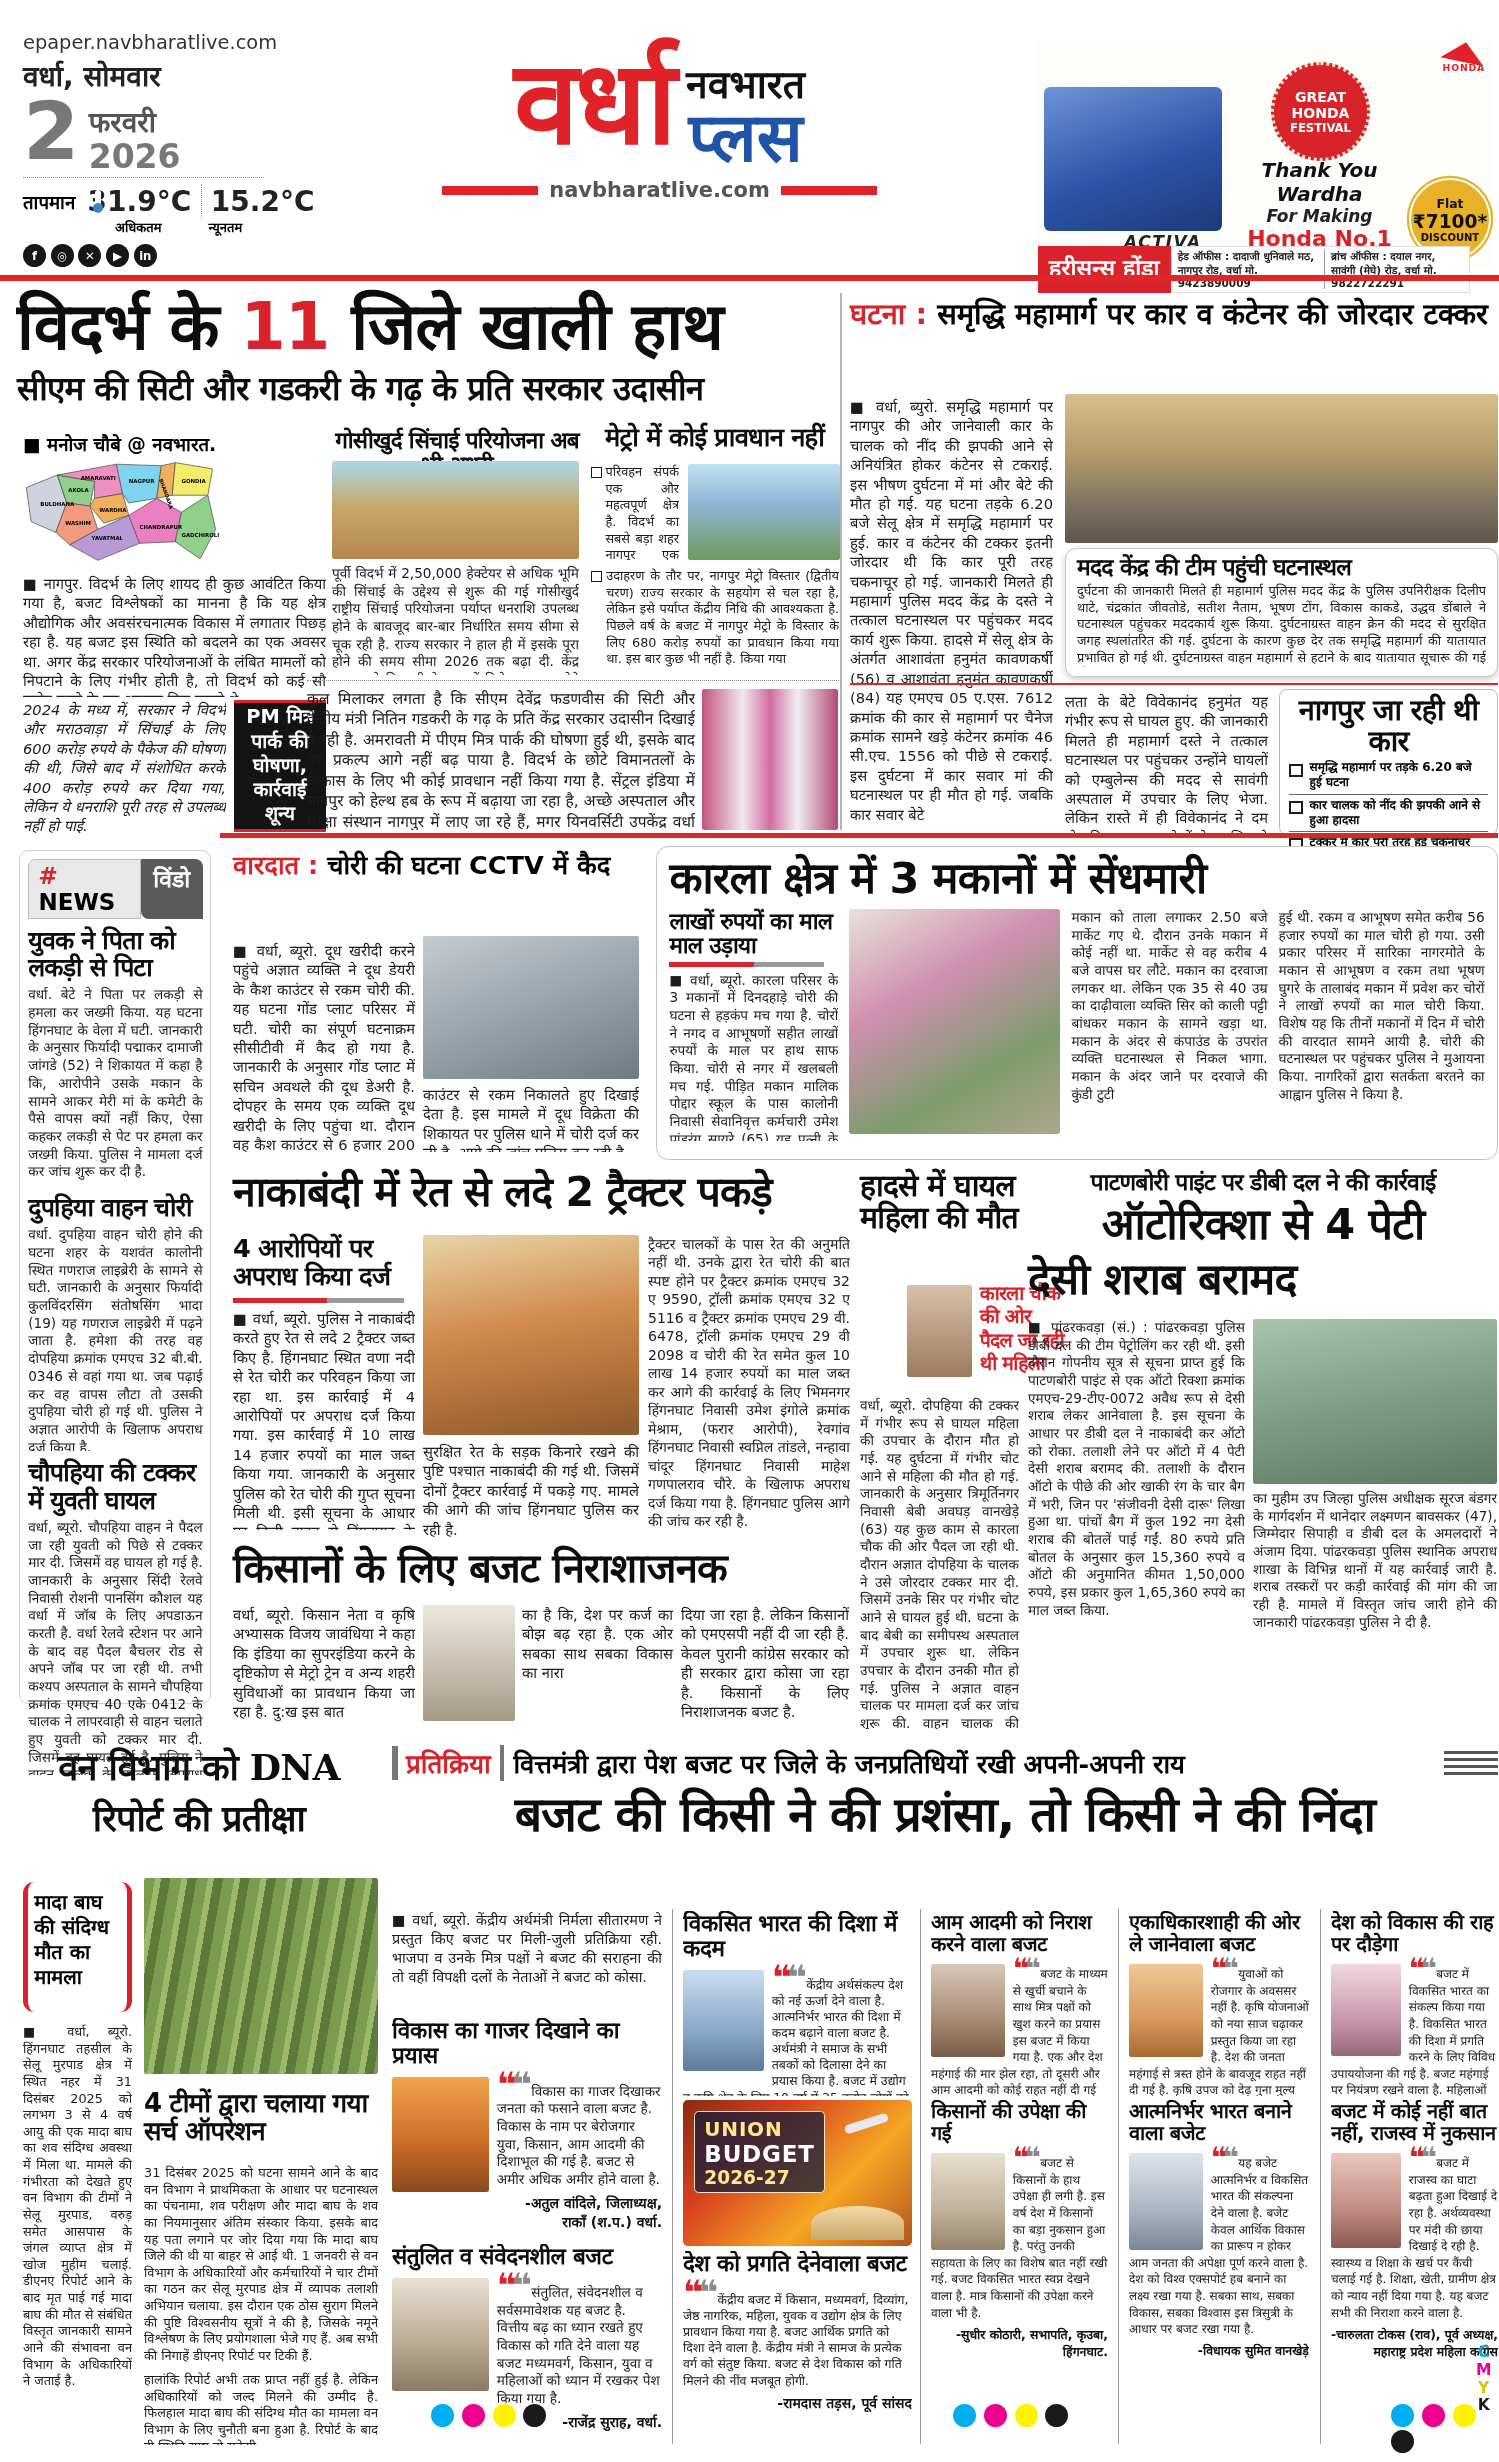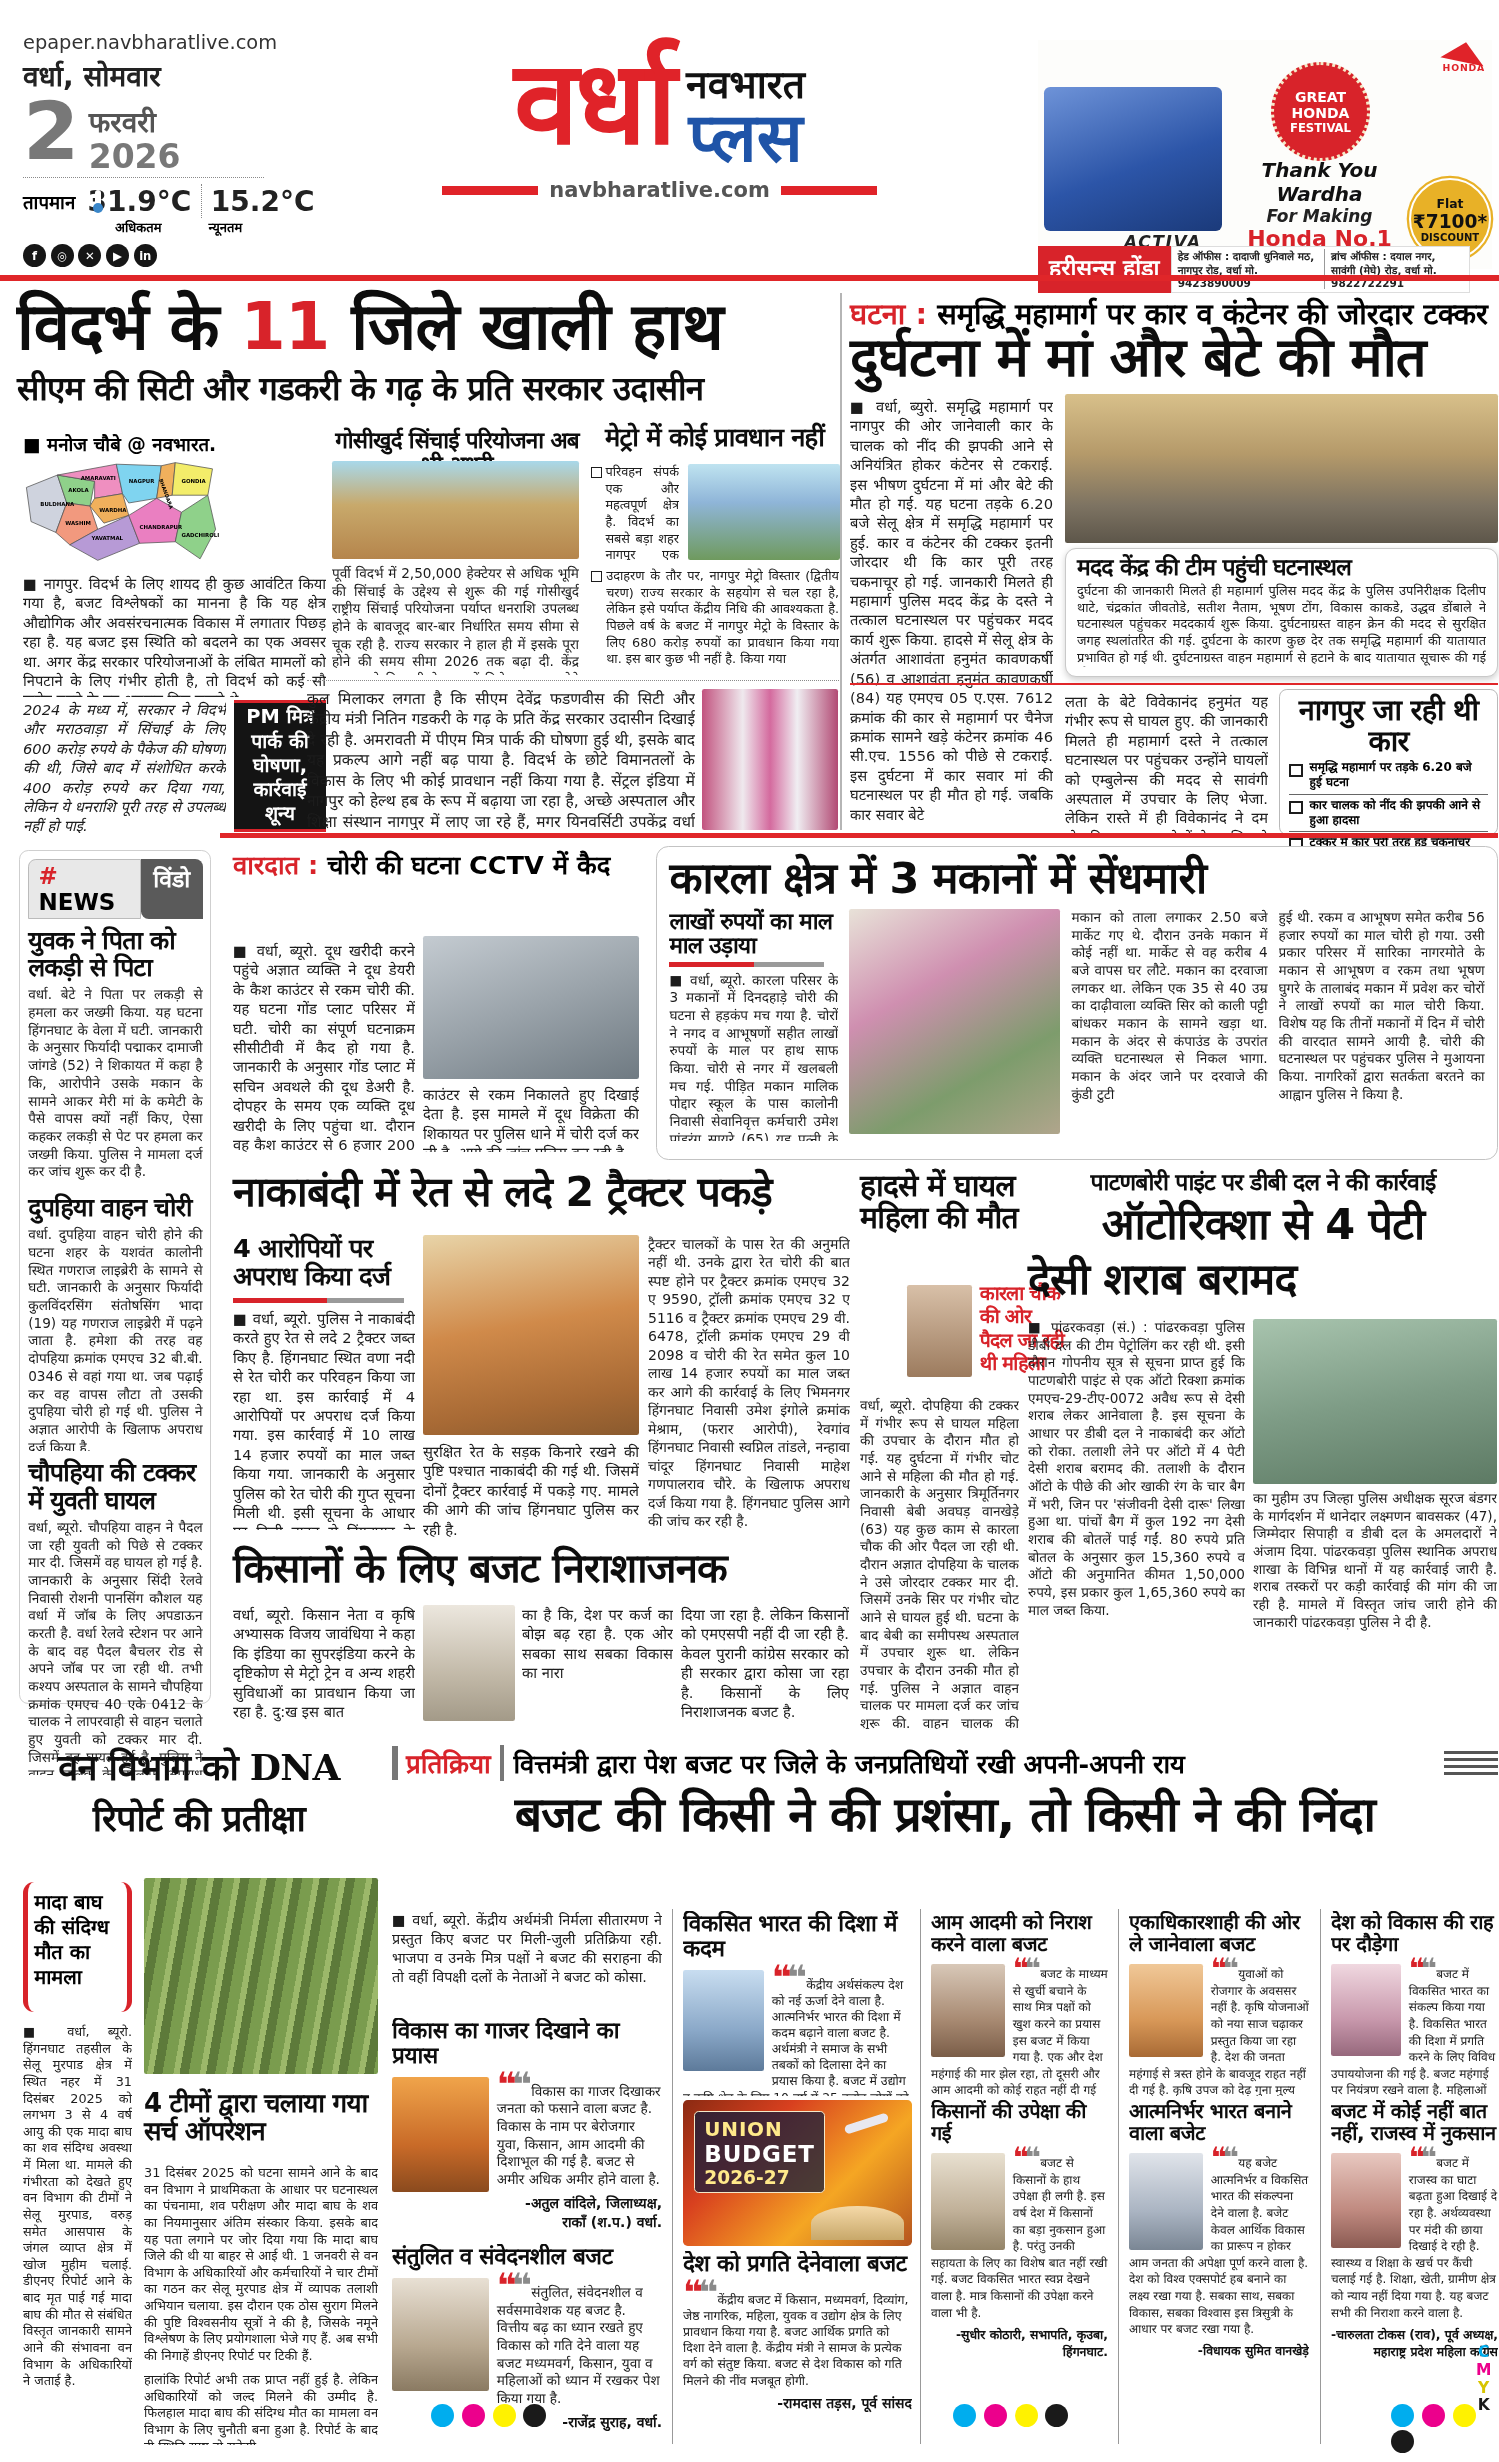--- a/index.html
+++ b/index.html
@@ -164,21 +164,20 @@
 
   <div class="abs dotted-h" style="left:307px;top:680px;width:532px;"></div>
   <div class="abs body-text" style="left:307px;top:689px;width:388px;height:141px;font-size:15.5px;">कुल मिलाकर लगता है कि सीएम देवेंद्र फडणवीस की सिटी और केंद्रीय मंत्री नितिन गडकरी के गढ़ के प्रति केंद्र सरकार उदासीन दिखाई दे रही है. अमरावती में पीएम मित्र पार्क की घोषणा हुई थी, इसके बाद यह प्रकल्प आगे नहीं बढ़ पाया है. विदर्भ के छोटे विमानतलों के विकास के लिए भी कोई प्रावधान नहीं किया गया है. सेंट्रल इंडिया में नागपुर को हेल्थ हब के रूप में बढ़ाया जा रहा है, अच्छे अस्पताल और शिक्षा संस्थान नागपुर में लाए जा रहे हैं, मगर यिनवर्सिटी उपकेंद्र वर्धा के क्षेत्र की जमीनों पर स्थापित की जा रही है.</div>
   <div class="abs photo" style="left:702px;top:689px;width:136px;height:141px;background:linear-gradient(90deg,#c2537f,#efe9ee 30%,#d46a9e 50%,#f0eef2 70%,#b24a74);"></div>
 
   <div class="abs vline" style="left:840px;top:293px;height:537px;"></div>
 
   <div class="abs" style="left:850px;top:293px;width:648px;font-size:29px;font-weight:800;">
     <span class="red">घटना :</span> <span>समृद्धि महामार्ग पर कार व कंटेनर की जोरदार टक्कर</span>
   </div>
-  <div class="abs headline" style="left:850px;top:329px;width:648px;font-size:54px;">दुर्घटना में मां और बेटे की मौत</div>
 
   <div class="abs body-text" style="left:850px;top:397px;width:203px;height:435px;">■ वर्धा, ब्युरो. समृद्धि महामार्ग पर नागपुर की ओर जानेवाली कार के चालक को नींद की झपकी आने से अनियंत्रित होकर कंटेनर से टकराई. इस भीषण दुर्घटना में मां और बेटे की मौत हो गई. यह घटना तड़के 6.20 बजे सेलू क्षेत्र में समृद्धि महामार्ग पर हुई. कार व कंटेनर की टक्कर इतनी जोरदार थी कि कार पूरी तरह चकनाचूर हो गई. जानकारी मिलते ही महामार्ग पुलिस मदद केंद्र के दस्ते ने तत्काल घटनास्थल पर पहुंचकर मदद कार्य शुरू किया. हादसे में सेलू क्षेत्र के अंतर्गत आशावंता हनुमंत कावणकर्षी (56) व आशावंता हनुमंत कावणकर्षी (84) यह एमएच 05 ए.एस. 7612 क्रमांक की कार से महामार्ग पर चैनेज क्रमांक सामने खड़े कंटेनर क्रमांक 46 सी.एच. 1556 को पीछे से टकराई. इस दुर्घटना में कार सवार मां की घटनास्थल पर ही मौत हो गई. जबकि कार सवार बेटे</div>
   <div class="abs photo" style="left:1065px;top:394px;width:433px;height:149px;background:linear-gradient(180deg,#d8c08a 0%,#b59a6a 40%,#7d7362 75%,#5d564a 100%);"></div>
 
   <div class="abs" style="left:1065px;top:548px;width:433px;height:129px;background:#fff;border:0.8px solid #c9c9c9;border-radius:11px;box-shadow:0 2.3px 6.2px rgba(0,0,0,0.18);padding:6.2px 11px;box-sizing:border-box;">
     <div class="headline" style="font-size:23px;">मदद केंद्र की टीम पहुंची घटनास्थल</div>
     <div class="small-text" style="font-size:12.8px;margin-top:3.1px;height:84px;">दुर्घटना की जानकारी मिलते ही महामार्ग पुलिस मदद केंद्र के पुलिस उपनिरीक्षक दिलीप थाटे, चंद्रकांत जीवतोडे, सतीश नैताम, भूषण टोंग, विकास काकडे, उद्धव डोंबाले ने घटनास्थल पहुंचकर मददकार्य शुरू किया. दुर्घटनाग्रस्त वाहन क्रेन की मदद से सुरक्षित जगह स्थलांतरित की गई. दुर्घटना के कारण कुछ देर तक समृद्धि महामार्ग की यातायात प्रभावित हो गई थी. दुर्घटनाग्रस्त वाहन महामार्ग से हटाने के बाद यातायात सूचारू की गई थी.</div>
   </div>
 
   <div class="abs rule-red" style="left:850px;top:683px;width:648px;height:2.3px;"></div>

